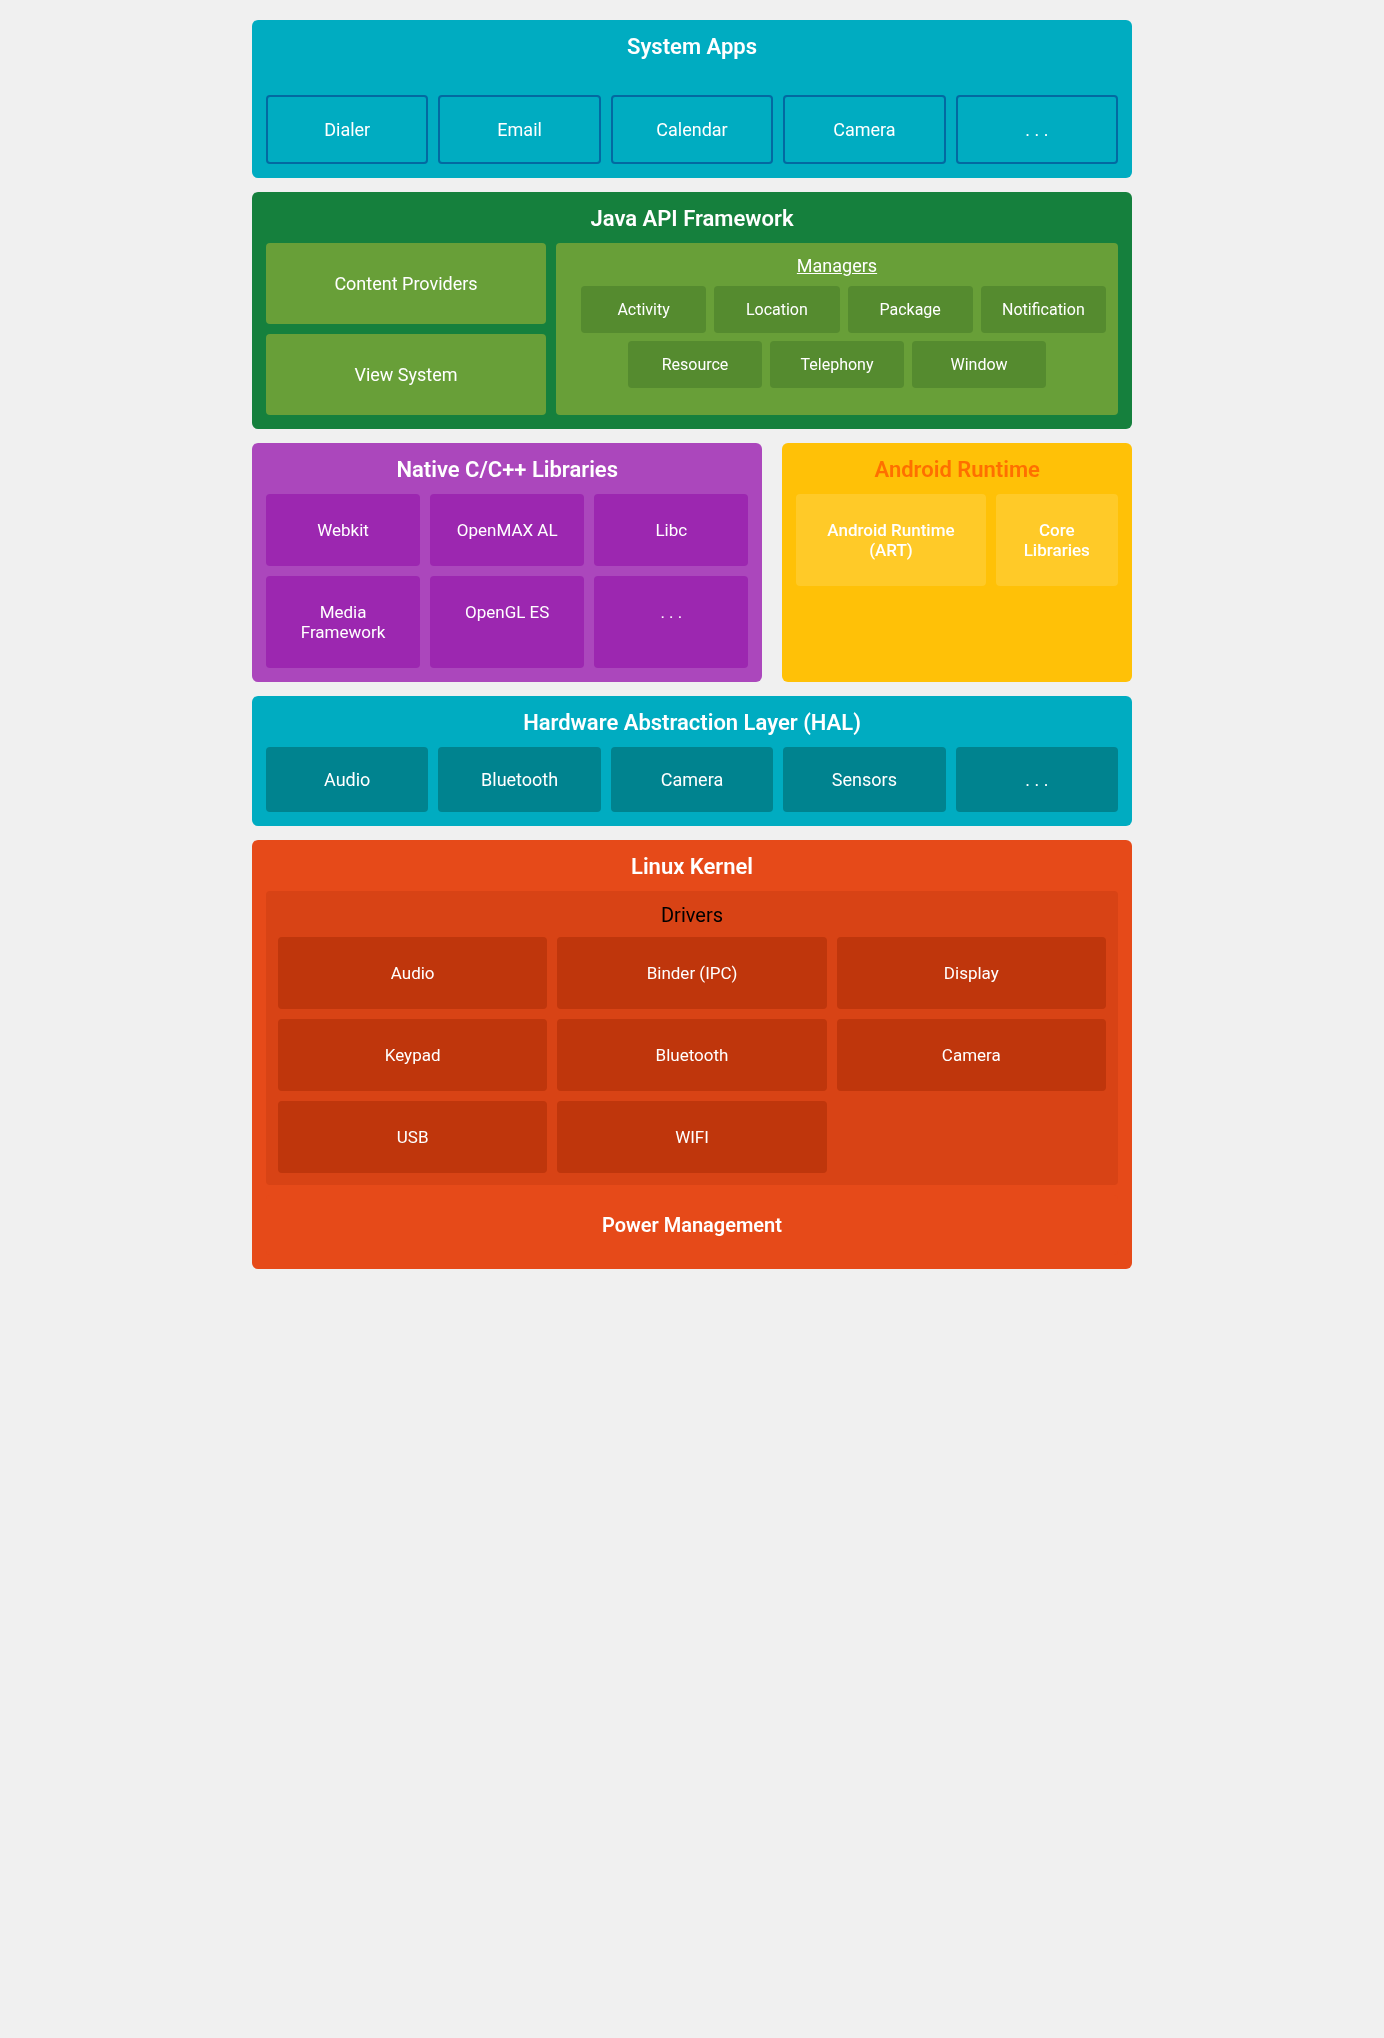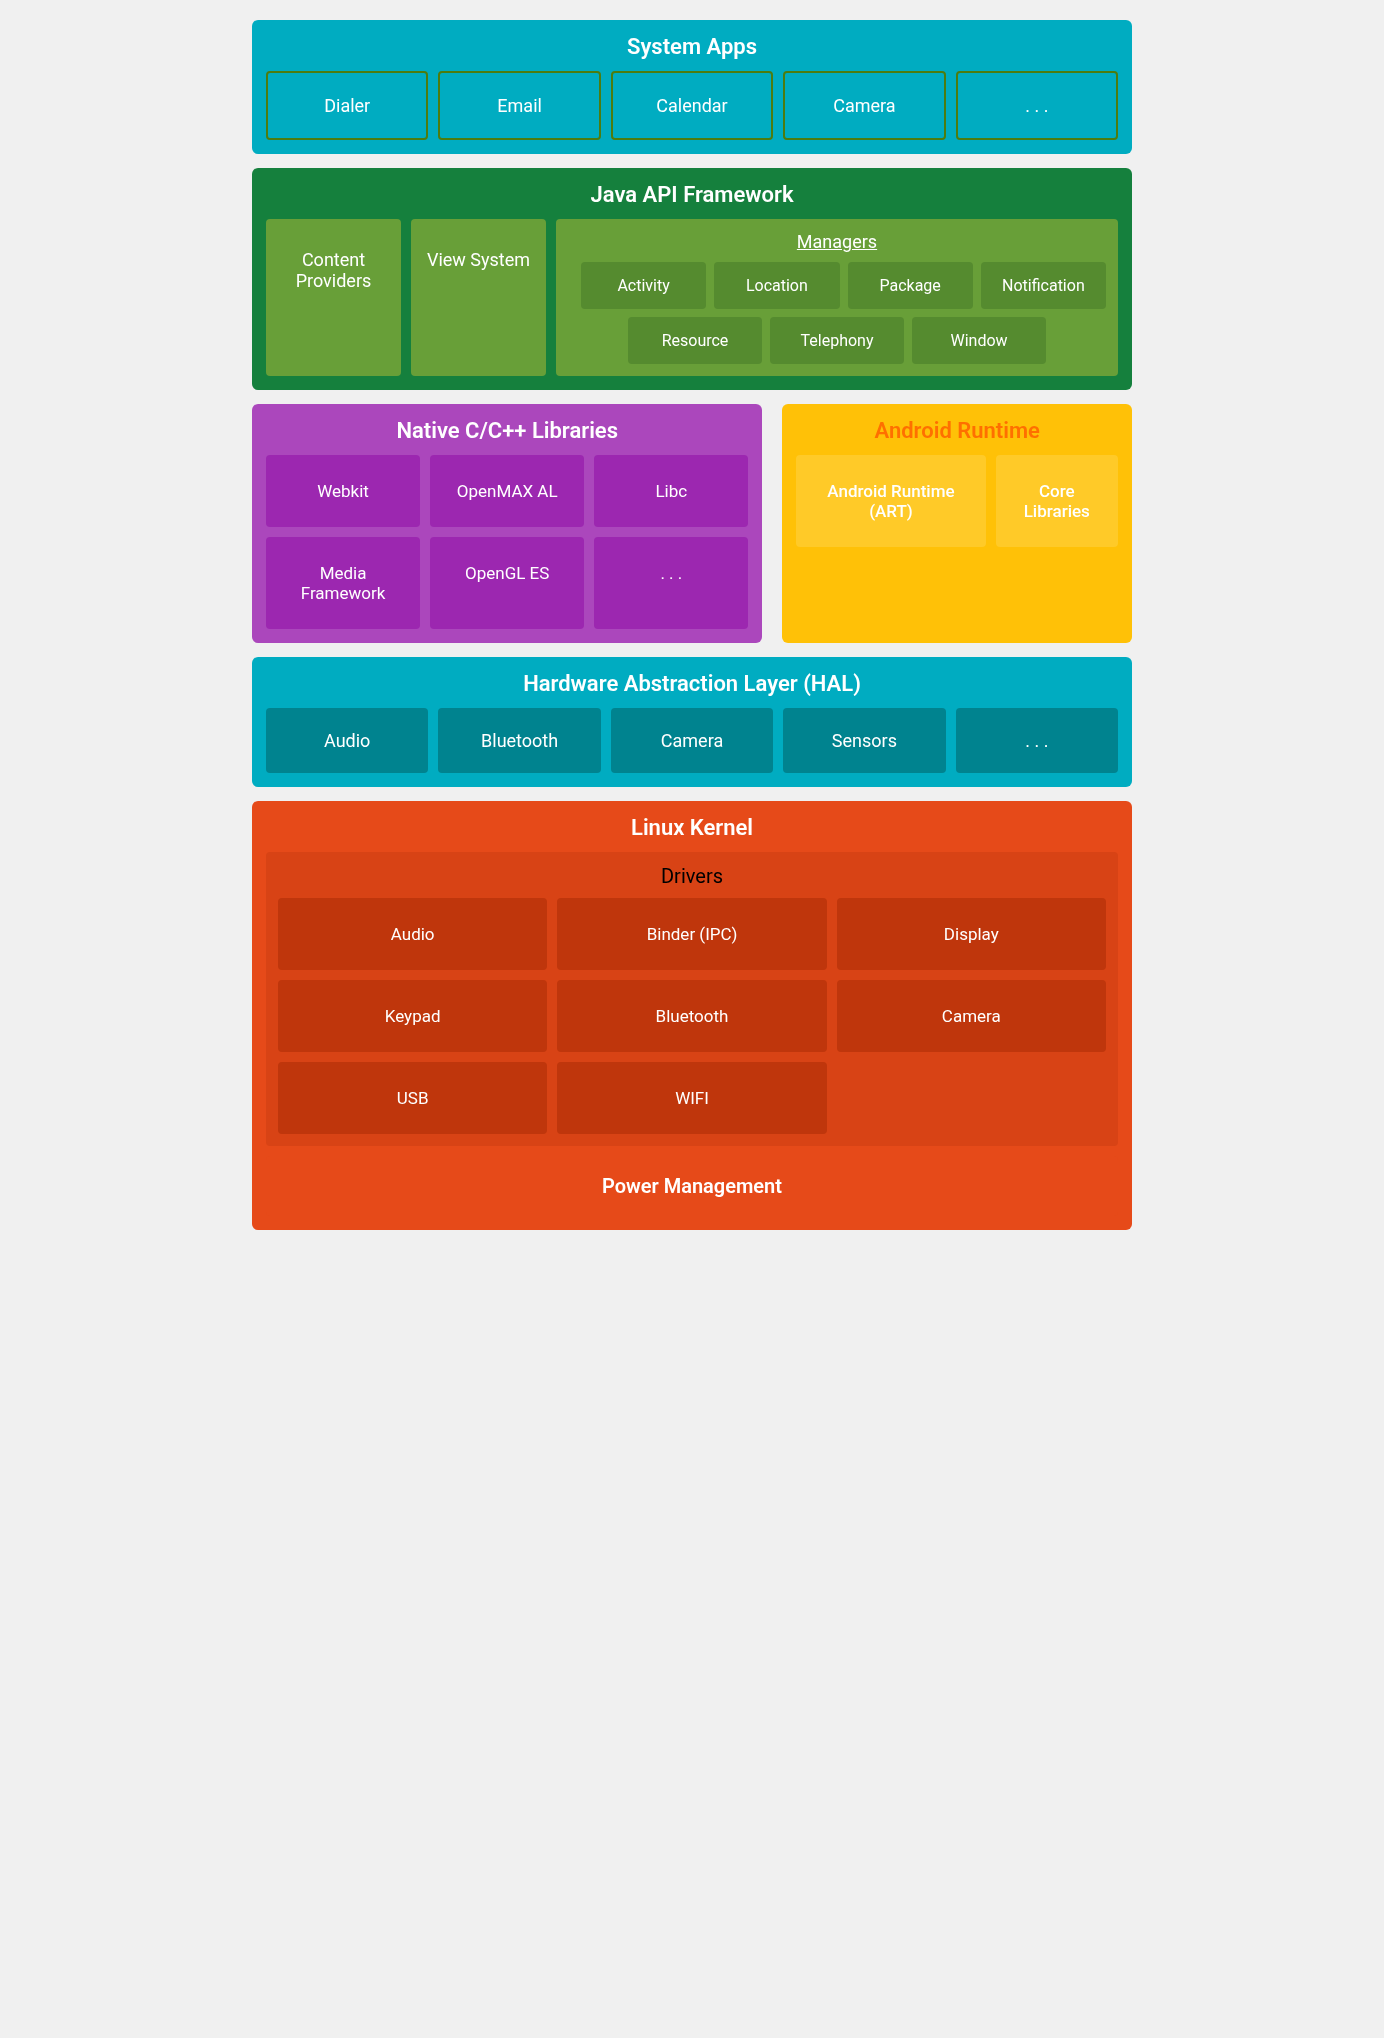--- a/index.html
+++ b/index.html
@@ -23,37 +23,38 @@
       margin-bottom: 12px;
     }
     
     .system-apps { background: #00acc1; }
     .system-apps .cards-row {
       display: flex;
       gap: 10px;
     }
     .system-apps .card {
       background: #00acc1;
-      border: 2px solid #4d7c0f;
+      border: 2px solid #0369a1;
       border-radius: 4px;
       flex: 1;
       padding: 22px 10px;
       text-align: center;
       color: #fff;
       font-size: 18px;
+      margin-top: 24px;
     }
     
     .java-api { background: #15803d; }
     .java-api .inner {
       display: flex;
       gap: 10px;
     }
     .java-api .left {
       display: flex;
-      flex-direction: row;
+      flex-direction: column;
       gap: 10px;
       flex: 0 0 280px;
     }
     .java-api .left .card {
       background: #689f38;
       border-radius: 4px;
       padding: 30px 10px;
       text-align: center;
       color: #fff;
       font-size: 18px;

